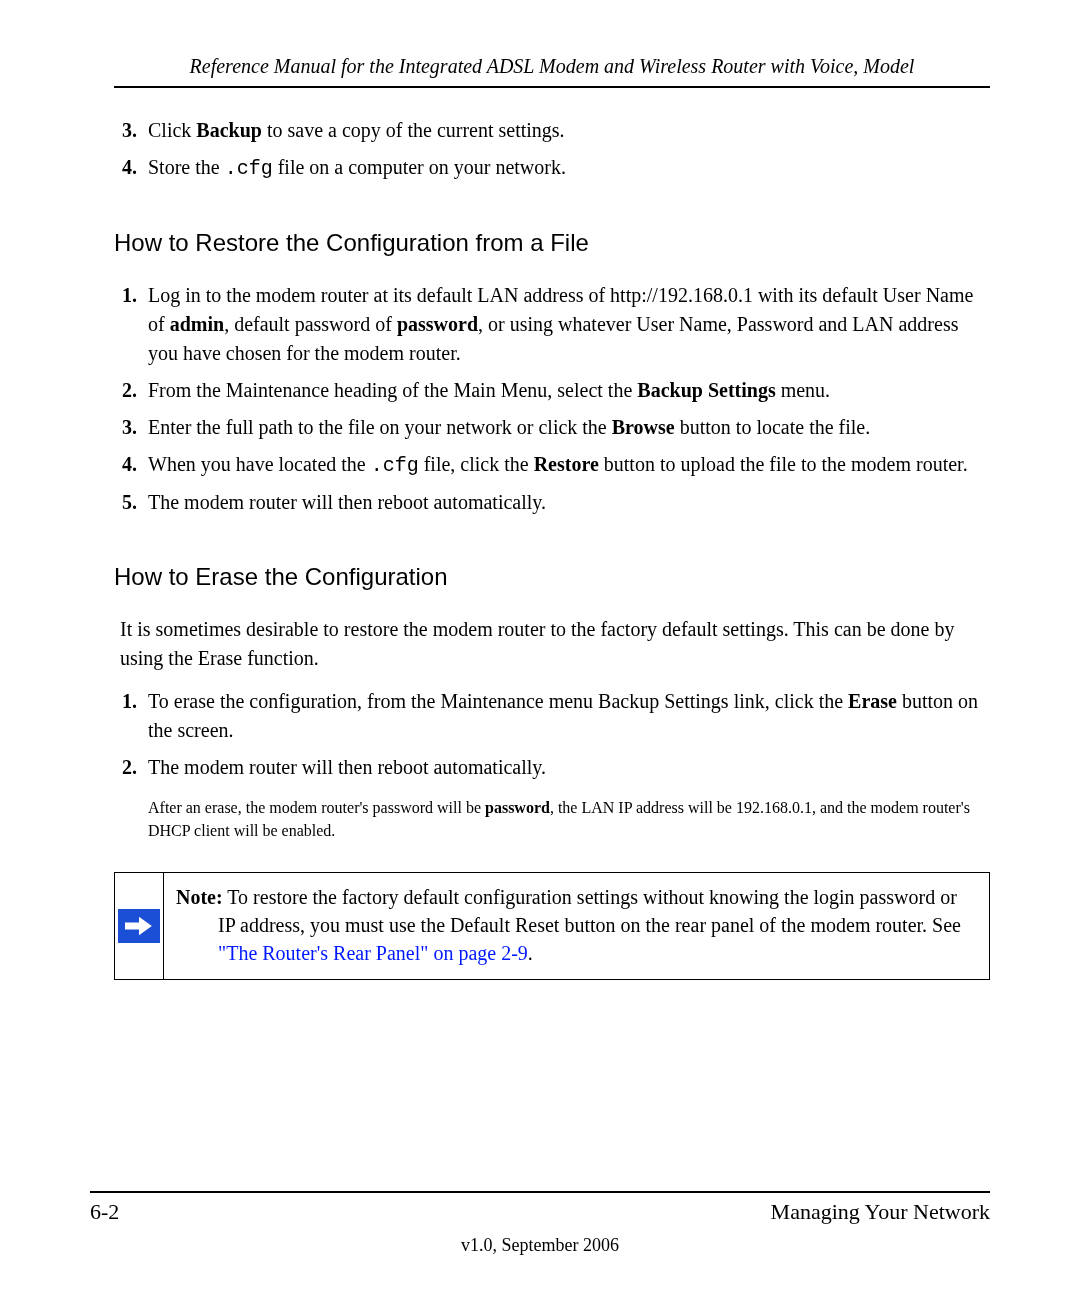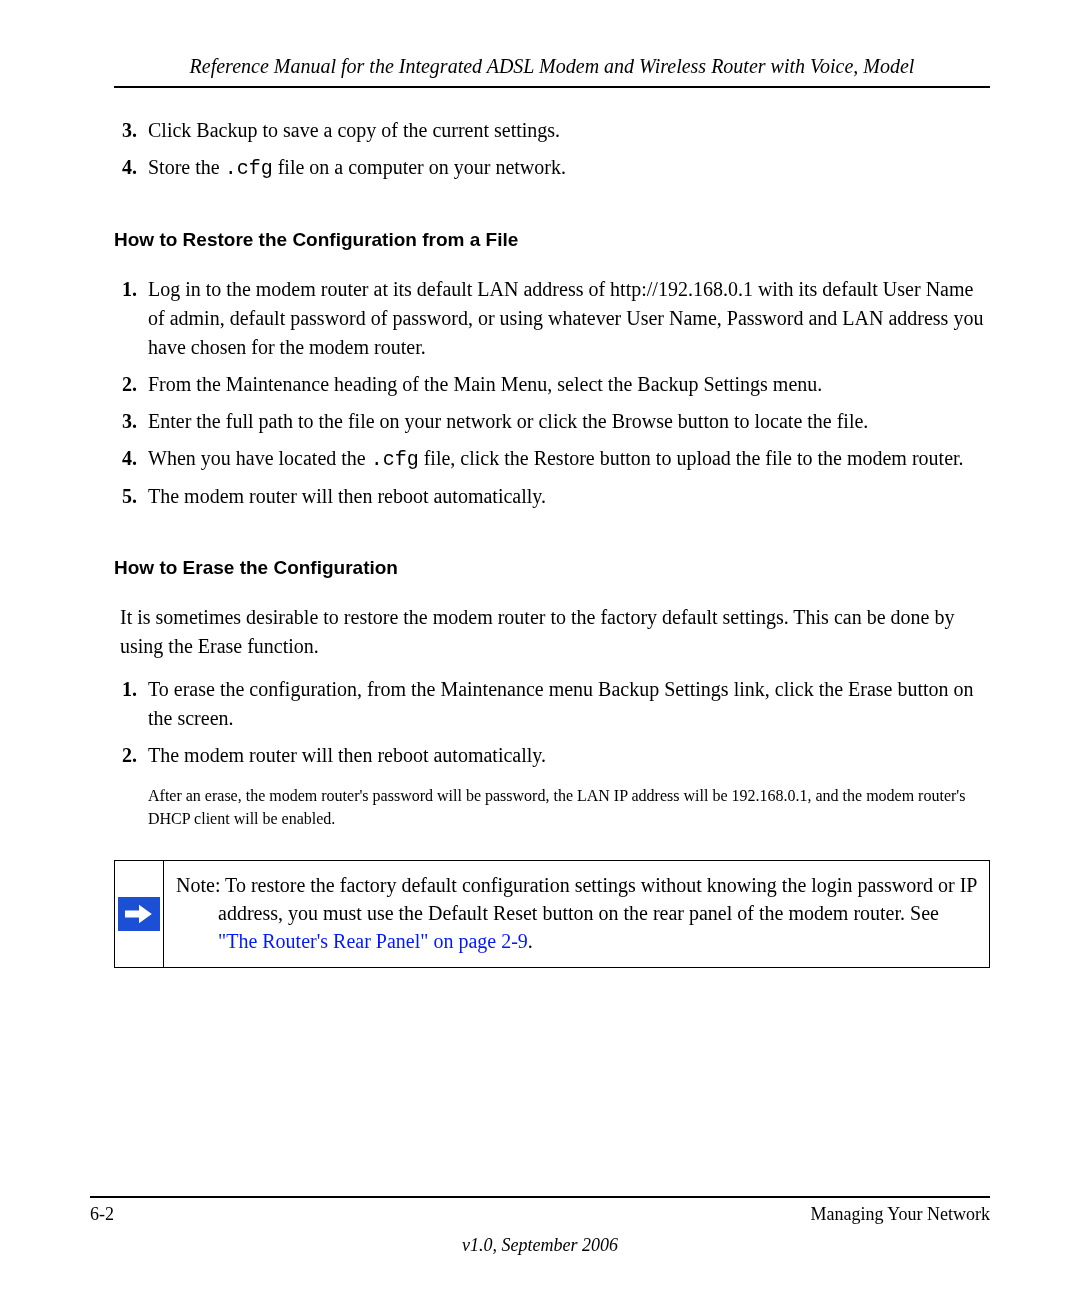--- a/index.html
+++ b/index.html
@@ -37,34 +37,34 @@
   }
   ol > li {
     padding-left: 6px;
     margin-bottom: 8px;
   }
   ol > li::marker {
     font-weight: bold;
   }
   h2 {
     font-family: Arial, Helvetica, sans-serif;
-    font-weight: bold;
-    font-size: 19px;
+    font-weight: normal;
+    font-size: 24px;
     margin: 46px 0 24px 0;
   }
   p.body {
     font-size: 20px;
     line-height: 1.45;
     margin: 0 0 14px 6px;
   }
   .mono {
     font-family: "Courier New", Courier, monospace;
     text-align: right;
   }
-  b { font-weight: normal; }
+  b { font-weight: bold; }
   .sub-after {
     font-size: 16px;
     line-height: 1.45;
     margin-top: 14px;
   }
   .note-table {
     border: 1.5px solid #000;
     border-collapse: collapse;
     width: 100%;
     margin-top: 30px;
@@ -109,25 +109,24 @@
     right: 90px;
   }
   .footer-rule {
     border: none;
     border-top: 2px solid #000;
     margin: 0 0 6px 0;
   }
   .footer-row {
     display: flex;
     justify-content: space-between;
-    font-size: 18px;
+    font-size: 22px;
   }
   .footer-version {
     text-align: center;
-    font-style: italic;
     font-size: 18px;
     margin-top: 10px;
   }
 </style>
 </head>
 <body>
 
 <div class="page">
 
   <div class="header-title">Reference Manual for the Integrated ADSL Modem and Wireless Router with Voice, Model</div>

